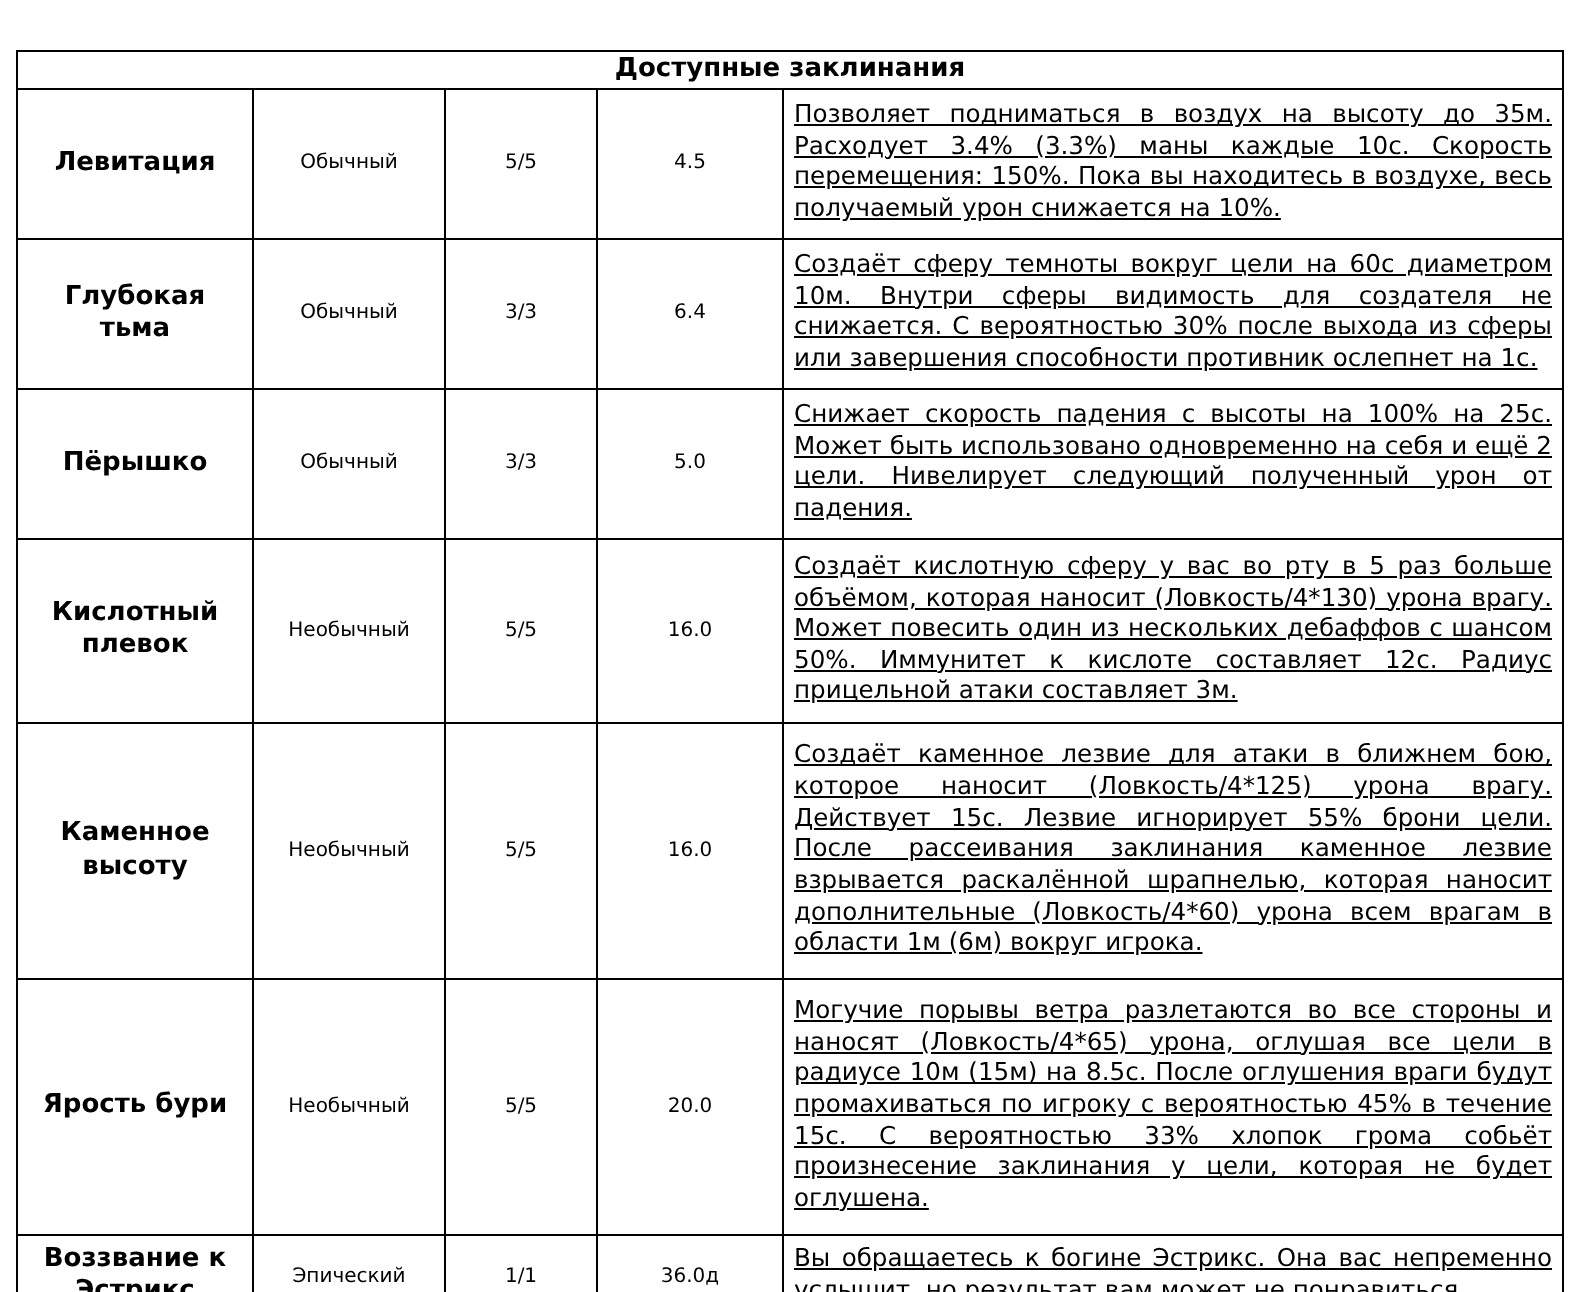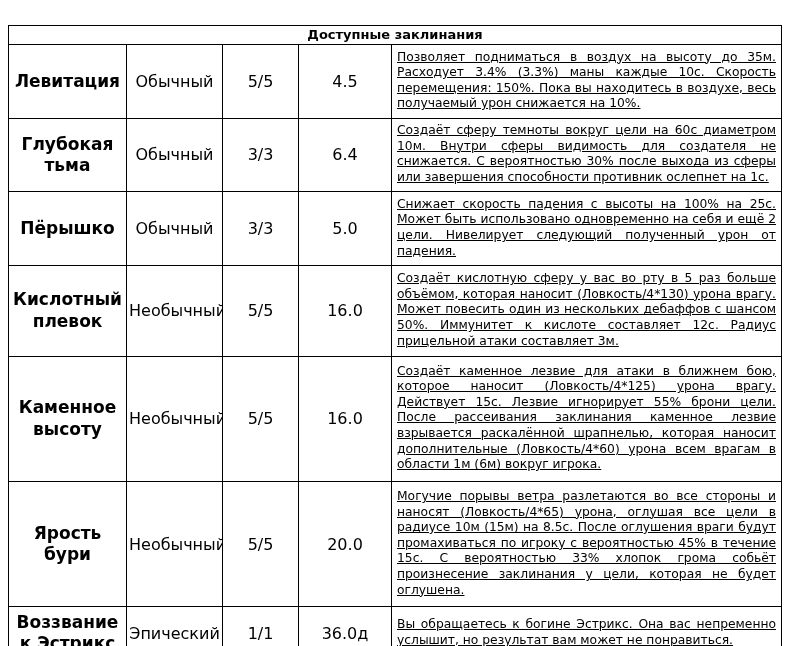--- a/index.html
+++ b/index.html
@@ -38,29 +38,29 @@
   th.col {
     font-size: 13px;
     font-weight: bold;
     text-align: center;
     vertical-align: middle;
     white-space: pre-line;
     line-height: 1.2;
     padding: 2px 2px;
   }
   td.c-name {
-    font-size: 17px;
+    font-size: 13px;
     font-weight: bold;
     text-align: center;
     vertical-align: middle;
     line-height: 1.25;
     padding: 2px 4px;
   }
   td.c-rank, td.c-level, td.c-cd {
-    font-size: 16px;
+    font-size: 10px;
     text-align: center;
     vertical-align: middle;
     padding: 2px 2px;
   }
   td.c-desc {
     font-size: 12.3px;
     text-align: justify;
     vertical-align: middle;
     line-height: 1.27;
     padding: 1px 5px 2px 5px;

